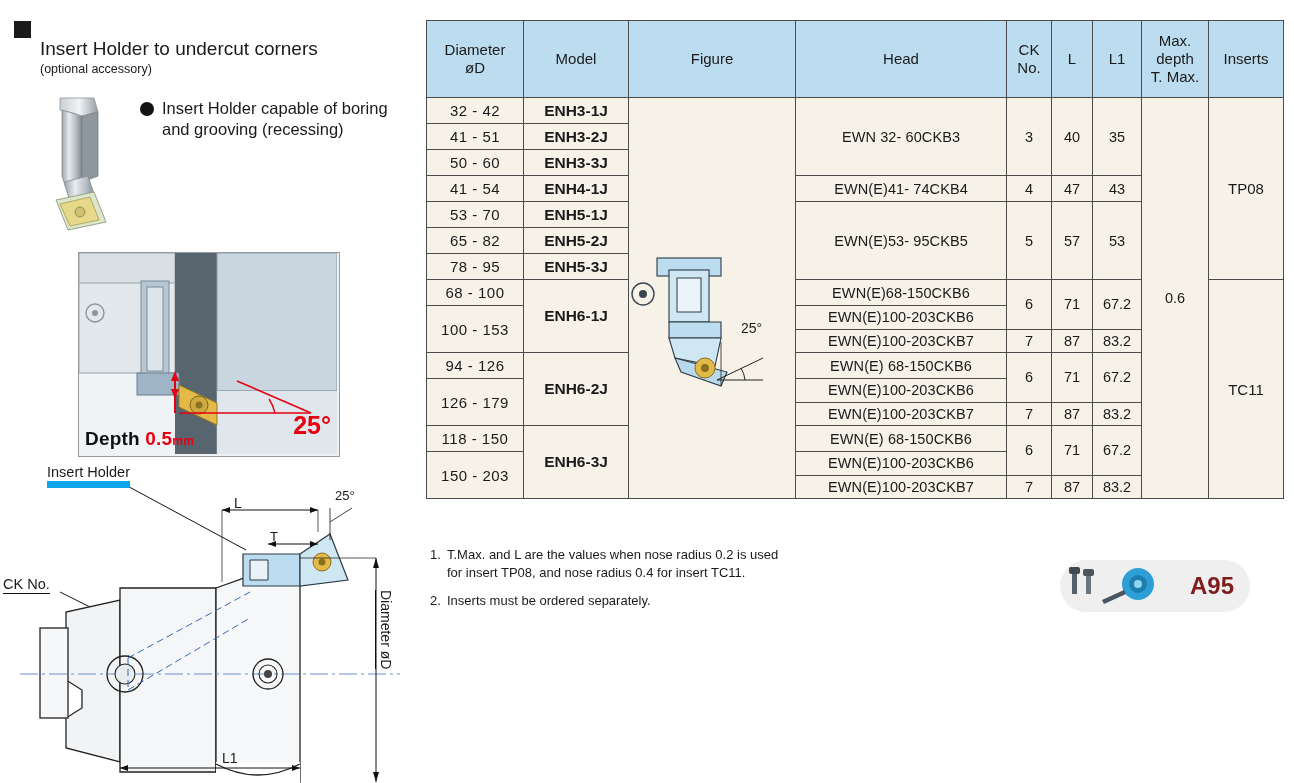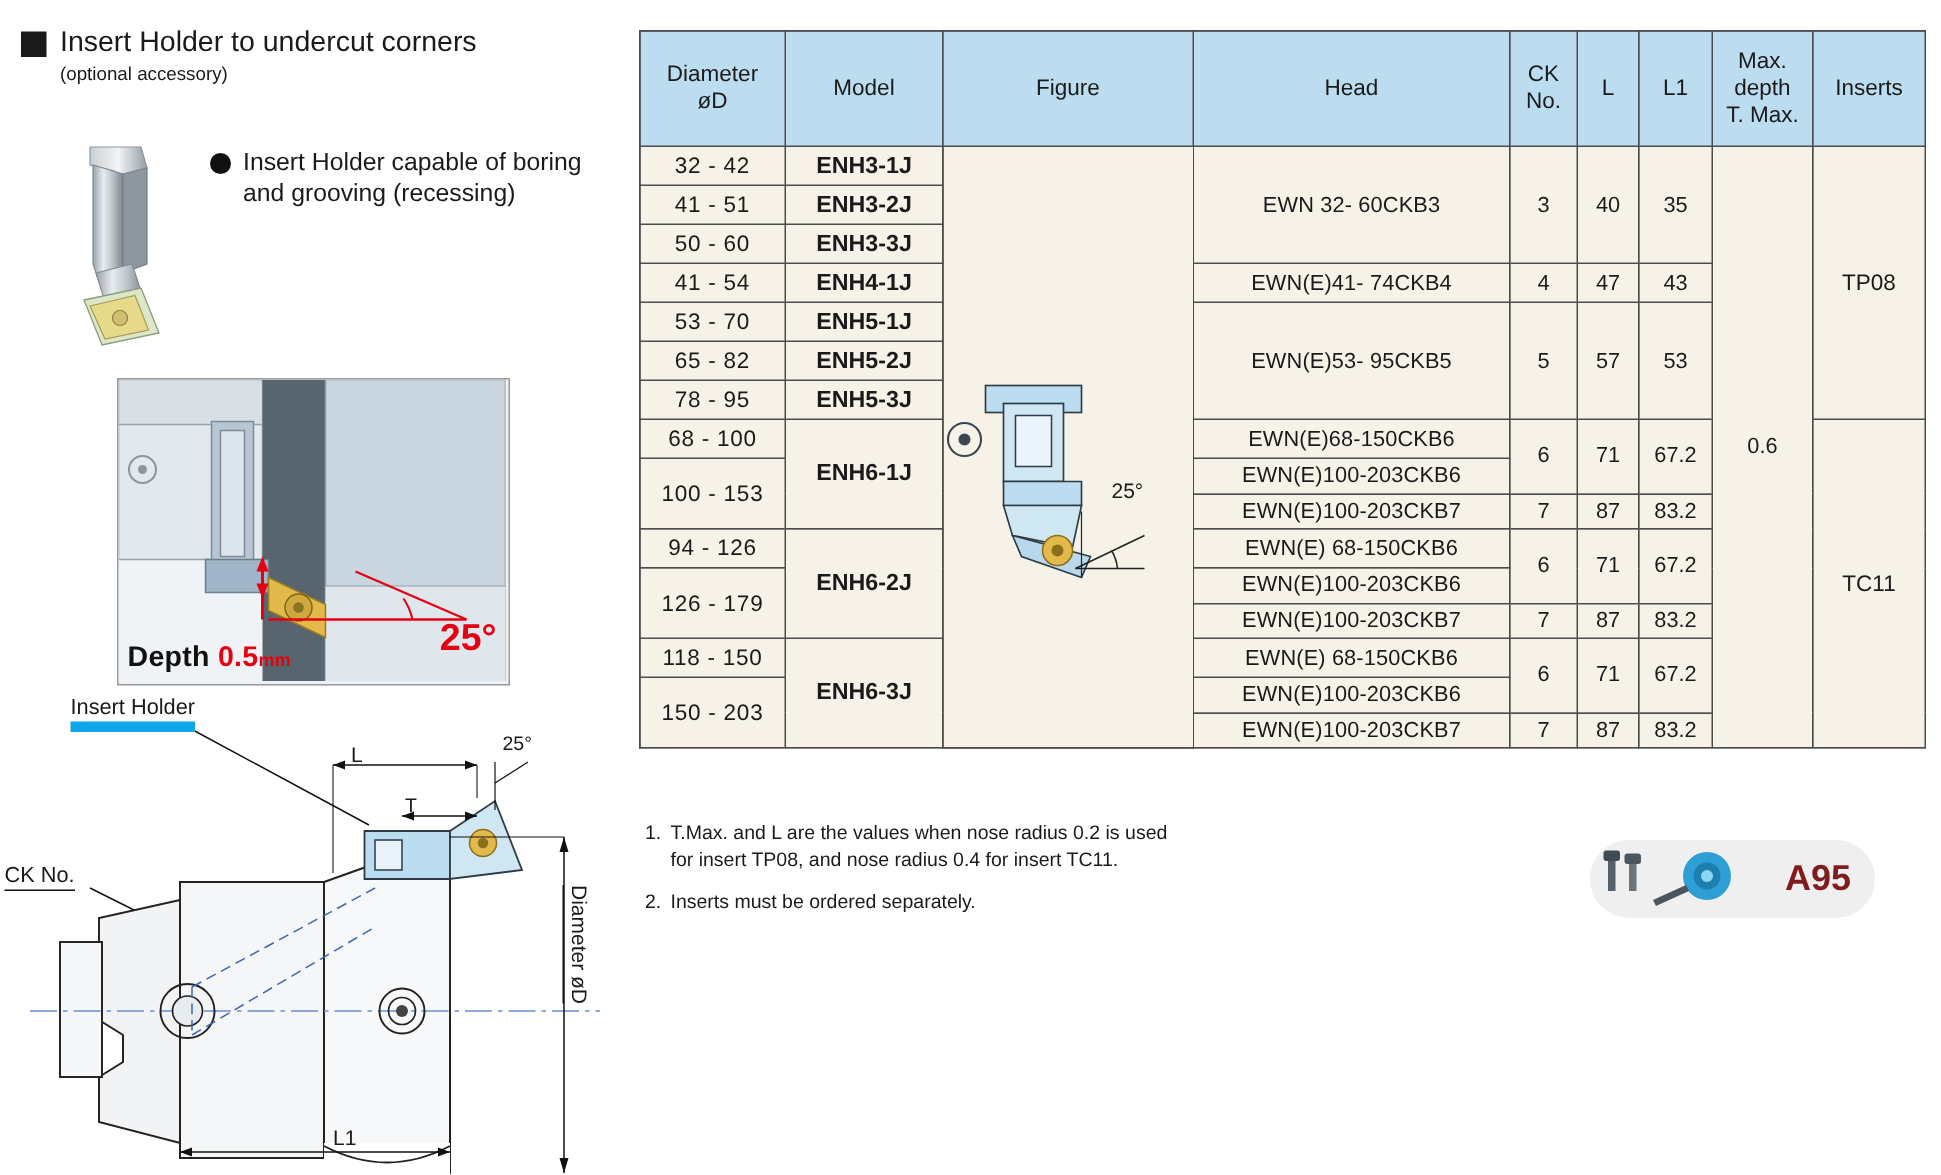--- a/index.html
+++ b/index.html
@@ -37,20 +37,21 @@
     height: 17px;
     background: #1a1a1a;
     margin-right: 9px;
     margin-top: 3px;
     flex: 0 0 auto;
   }
   .sec-title {
     font-size: 19px;
     line-height: 22px;
     color: #1a1a1a;
+    margin-top: 20px;
   }
   .sec-sub {
     font-size: 12.5px;
     color: #1a1a1a;
     margin-top: 2px;
   }
 
   .photo-box {
     position: absolute;
     left: 42px;
@@ -154,21 +155,21 @@
 
   
   .table-wrap {
     position: absolute;
     left: 426px;
     top: 20px;
   }
   table.spec {
     border-collapse: collapse;
     font-size: 14.5px;
-    background: #0f172a;
+    background: #0f766e;
   }
   table.spec th, table.spec td {
     border: 1px solid #4c4c4c;
     padding: 0;
     text-align: center;
     vertical-align: middle;
     background: #f6f2e8;
   }
   table.spec thead th {
     background: #bcdcef;

